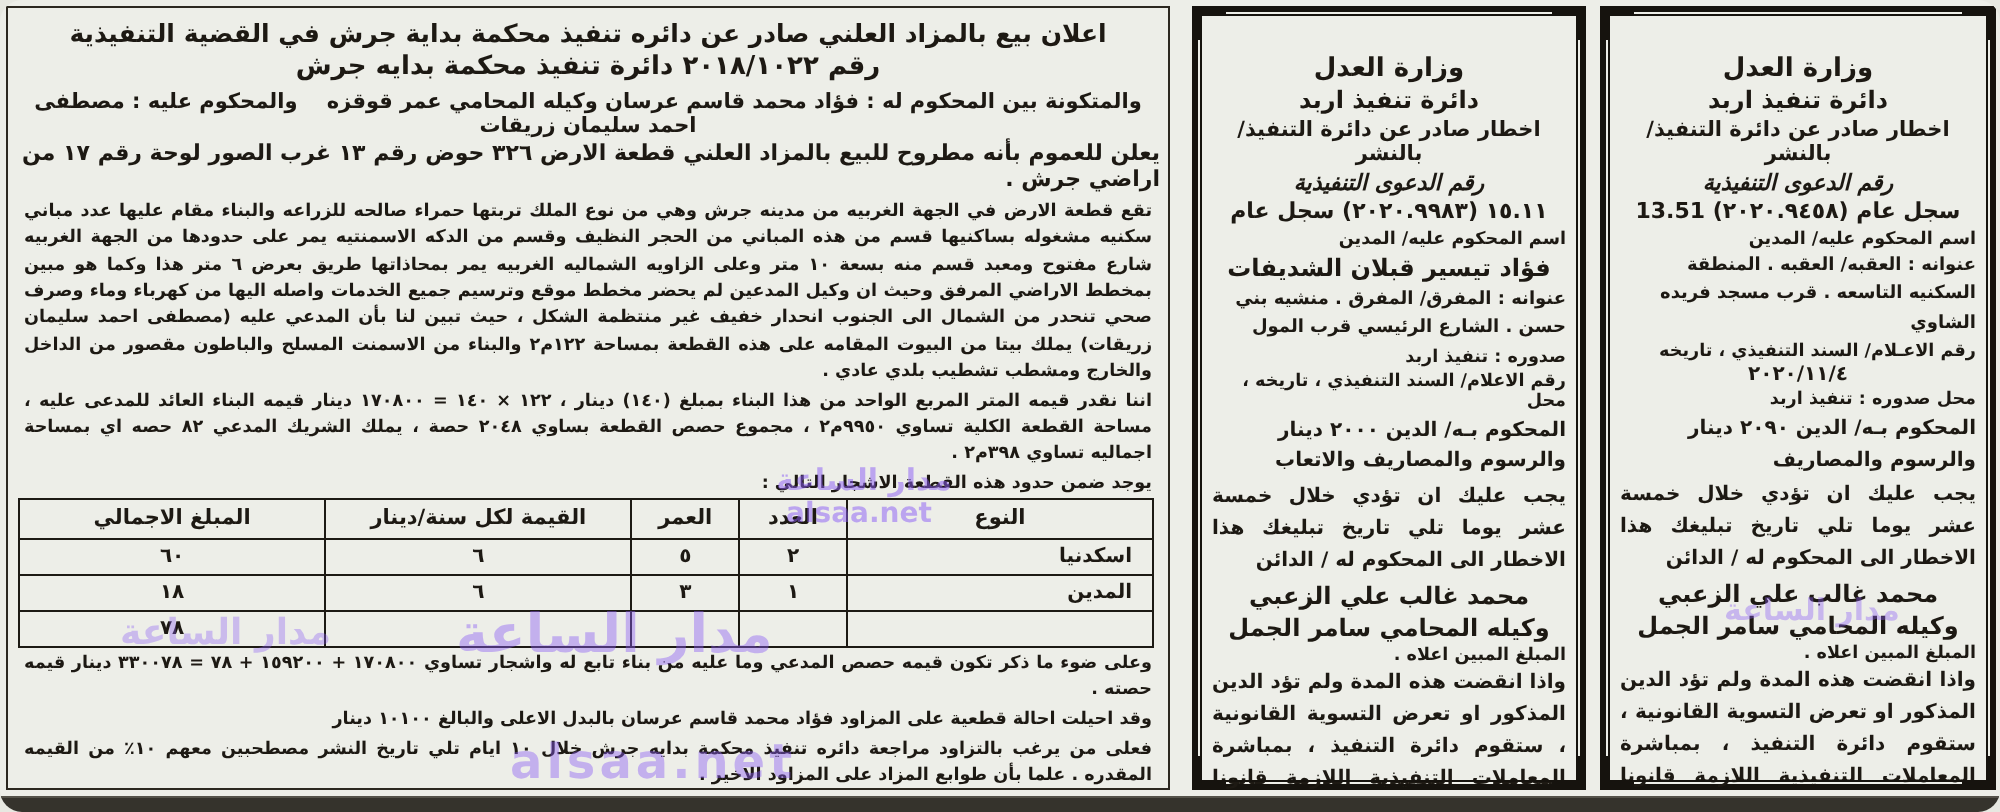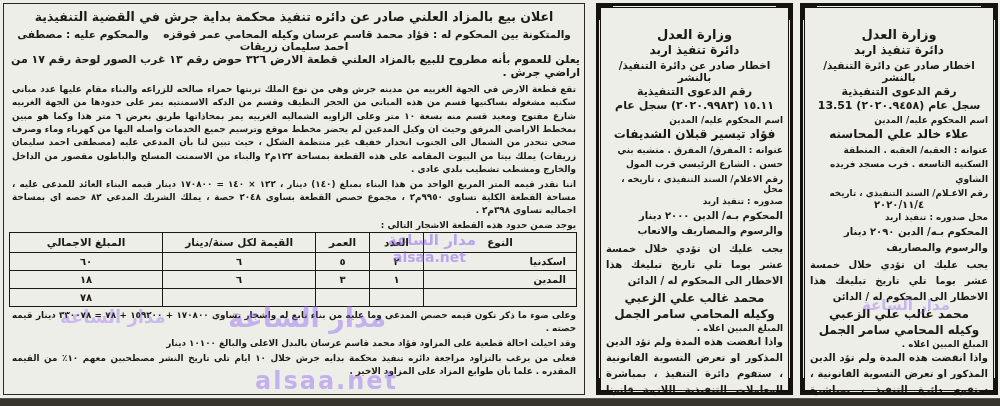--- a/index.html
+++ b/index.html
@@ -1,19 +1,19 @@
 <!DOCTYPE html>
 <html lang="ar"><head>
 <meta charset="utf-8">
 <style>
   html,body{margin:0;padding:0;background:#e7e8e1;}
   .page{
     position:relative;width:1000px;height:406px;background:#edeee8;
     overflow:hidden;direction:rtl;
-    font-family:"DejaVu Sans",sans-serif;color:#1d1913;
+    font-family:"DejaVu Sans",sans-serif;color:#1d1913;border-radius:11px;
   }
   .bottom-bar{position:absolute;left:0;right:0;bottom:0;height:7px;
     background:#35332c;border-top:1px solid #55534a;}
 
   
   .auction{
     position:absolute;top:3px;left:3px;width:582px;height:392px;
     border:1.5px solid #2c2820;background:#edeee8;box-sizing:border-box;
     padding:2px 4px;
   }
@@ -43,21 +43,21 @@
   .notice .corner{position:absolute;width:12px;height:12px;pointer-events:none;}
   .notice .tl{top:-3px;left:-3px;border-top:5px solid #16130e;border-left:5px solid #16130e;}
   .notice .tr{top:-3px;right:-3px;border-top:5px solid #16130e;border-right:5px solid #16130e;}
   .notice .bl{bottom:-3px;left:-3px;border-bottom:5px solid #16130e;border-left:5px solid #16130e;}
   .notice .br{bottom:-3px;right:-3px;border-bottom:5px solid #16130e;border-right:5px solid #16130e;}
   .notice-mid{right:207px;width:197px;}
   .notice-right{right:2px;width:198px;}
   .n-ministry{font-size:13px;font-weight:700;text-align:center;margin:2px 0 1px;}
   .n-dept{font-size:12px;font-weight:700;text-align:center;margin:1px 0;}
   .n-type{font-size:10.5px;font-weight:700;text-align:center;margin:2px 0;}
-  .n-caselabel{font-size:11px;font-weight:700;text-align:center;margin:1px 0;}
+  .n-caselabel{font-size:11px;font-weight:700;text-align:center;margin:1px 0;font-style:italic;}
   .n-caseno{font-size:11px;font-weight:700;text-align:center;margin:1px 0 3px;}
   .ltr{direction:ltr;unicode-bidi:isolate;}
   .n-small{font-size:8.8px;font-weight:700;text-align:right;margin:2px 0 1px;}
   .n-name{font-size:12px;font-weight:700;text-align:center;margin:2px 0;}
   .n-addr{font-size:9px;font-weight:700;text-align:right;line-height:1.6;margin:1px 0;}
   .n-just{font-size:10px;font-weight:700;text-align:justify;line-height:1.6;margin:1px 0;}
   .n-amount{font-size:10px;font-weight:700;text-align:right;line-height:1.55;margin:2px 0;}
   .n-date{font-size:10px;font-weight:700;text-align:center;margin:1px 0;}
   .n-officer{font-size:10.5px;font-weight:700;text-align:left;margin:3px 4px 0;font-style:italic;}
 
@@ -72,20 +72,21 @@
   .wm3a{left:60px;top:306px;font-size:18px;opacity:.35;}
   .wm4a{left:862px;top:296px;font-size:15px;opacity:.38;}
 </style>
 </head>
 <body>
 
 <div class="page">
 
   <div class="auction">
     <div class="a-title1">اعلان بيع بالمزاد العلني صادر عن دائره تنفيذ محكمة بداية جرش في القضية التنفيذية</div>
+    <div class="a-title2">رقم ٢٠١٨/١٠٢٢ دائرة تنفيذ محكمة بدايه جرش</div>
     <div class="a-parties">والمتكونة بين المحكوم له : فؤاد محمد قاسم عرسان وكيله المحامي عمر قوقزه &nbsp;&nbsp; والمحكوم عليه : مصطفى احمد سليمان زريقات</div>
     <div class="a-announce">يعلن للعموم بأنه مطروح للبيع بالمزاد العلني قطعة الارض ٣٢٦ حوض رقم ١٣ غرب الصور لوحة رقم ١٧ من اراضي جرش .</div>
     <div class="a-body">تقع قطعة الارض في الجهة الغربيه من مدينه جرش وهي من نوع الملك تربتها حمراء صالحه للزراعه والبناء مقام عليها عدد مباني سكنيه مشغوله بساكنيها قسم من هذه المباني من الحجر النظيف وقسم من الدكه الاسمنتيه يمر على حدودها من الجهة الغربيه شارع مفتوح ومعبد قسم منه بسعة ١٠ متر وعلى الزاويه الشماليه الغربيه يمر بمحاذاتها طريق بعرض ٦ متر هذا وكما هو مبين بمخطط الاراضي المرفق وحيث ان وكيل المدعين لم يحضر مخطط موقع وترسيم جميع الخدمات واصله اليها من كهرباء وماء وصرف صحي تنحدر من الشمال الى الجنوب انحدار خفيف غير منتظمة الشكل ، حيث تبين لنا بأن المدعي عليه (مصطفى احمد سليمان زريقات) يملك بيتا من البيوت المقامه على هذه القطعة بمساحة ١٢٢م٢ والبناء من الاسمنت المسلح والباطون مقصور من الداخل والخارج ومشطب تشطيب بلدي عادي .</div>
     <div class="a-body">اننا نقدر قيمه المتر المربع الواحد من هذا البناء بمبلغ (١٤٠) دينار ، ١٢٢ × ١٤٠ = ١٧٠٨٠٠ دينار قيمه البناء العائد للمدعى عليه ، مساحة القطعة الكلية تساوي ٩٩٥٠م٢ ، مجموع حصص القطعة بساوي ٢٠٤٨ حصة ، يملك الشريك المدعي ٨٢ حصه اي بمساحة اجماليه تساوي ٣٩٨م٢ .</div>
     <div class="a-lineR">يوجد ضمن حدود هذه القطعة الاشجار التالي :</div>
 
     <table class="trees">
       <colgroup>
         <col class="col-type">
           <col class="col-count">
@@ -139,43 +140,42 @@
     <span class="corner bl"></span>
     <span class="corner br"></span>
     <div class="n-ministry">وزارة العدل</div>
     <div class="n-dept">دائرة تنفيذ اربد</div>
     <div class="n-type">اخطار صادر عن دائرة التنفيذ/بالنشر</div>
     <div class="n-caselabel">رقم الدعوى التنفيذية</div>
     <div class="n-caseno ltr">١٥.١١ (٢٠٢٠.٩٩٨٣) سجل عام</div>
     <div class="n-small">اسم المحكوم عليه/ المدين</div>
     <div class="n-name">فؤاد تيسير قبلان الشديفات</div>
     <div class="n-addr">عنوانه : المفرق/ المفرق . منشيه بني حسن . الشارع الرئيسي قرب المول</div>
+    <div class="n-small">صدوره : تنفيذ اربد</div>
     <div class="n-small">رقم الاعلام/ السند التنفيذي ، تاريخه ، محل</div>
-    <div class="n-small">صدوره : تنفيذ اربد</div>
     <div class="n-amount">المحكوم بـه/ الدين ٢٠٠٠ دينار والرسوم والمصاريف والاتعاب</div>
     <div class="n-just">يجب عليك ان تؤدي خلال خمسة عشر يوما تلي تاريخ تبليغك هذا الاخطار الى المحكوم له / الدائن</div>
     <div class="n-name">محمد غالب علي الزعبي</div>
     <div class="n-name">وكيله المحامي سامر الجمل</div>
     <div class="n-small">المبلغ المبين اعلاه .</div>
     <div class="n-just">واذا انقضت هذه المدة ولم تؤد الدين المذكور او تعرض التسوية القانونية ، ستقوم دائرة التنفيذ ، بمباشرة المعاملات التنفيذية اللازمة قانونا بحقك .</div>
     <div class="n-officer">مأمور التنفيذ اربد</div>
   </div>
 
   <div class="notice notice-right">
     <span class="corner tl"></span>
     <span class="corner tr"></span>
     <span class="corner bl"></span>
     <span class="corner br"></span>
     <div class="n-ministry">وزارة العدل</div>
     <div class="n-dept">دائرة تنفيذ اربد</div>
     <div class="n-type">اخطار صادر عن دائرة التنفيذ/بالنشر</div>
     <div class="n-caselabel">رقم الدعوى التنفيذية</div>
     <div class="n-caseno ltr">13.51 (٢٠٢٠.٩٤٥٨) سجل عام</div>
     <div class="n-small">اسم المحكوم عليه/ المدين</div>
-    <div class="n-name">علاء خالد علي المحاسنه</div>
     <div class="n-addr">عنوانه : العقبه/ العقبه . المنطقة السكنيه التاسعه . قرب مسجد فريده الشاوي</div>
     <div class="n-small">رقم الاعـلام/ السند التنفيذي ، تاريخه</div>
     <div class="n-date">٢٠٢٠/١١/٤</div>
     <div class="n-small">محل صدوره : تنفيذ اربد</div>
     <div class="n-amount">المحكوم بـه/ الدين ٢٠٩٠ دينار والرسوم والمصاريف</div>
     <div class="n-just">يجب عليك ان تؤدي خلال خمسة عشر يوما تلي تاريخ تبليغك هذا الاخطار الى المحكوم له / الدائن</div>
     <div class="n-name">محمد غالب علي الزعبي</div>
     <div class="n-name">وكيله المحامي سامر الجمل</div>
     <div class="n-small">المبلغ المبين اعلاه .</div>
     <div class="n-just">واذا انقضت هذه المدة ولم تؤد الدين المذكور او تعرض التسوية القانونية ، ستقوم دائرة التنفيذ ، بمباشرة المعاملات التنفيذية اللازمة قانونا بحقك .</div>

